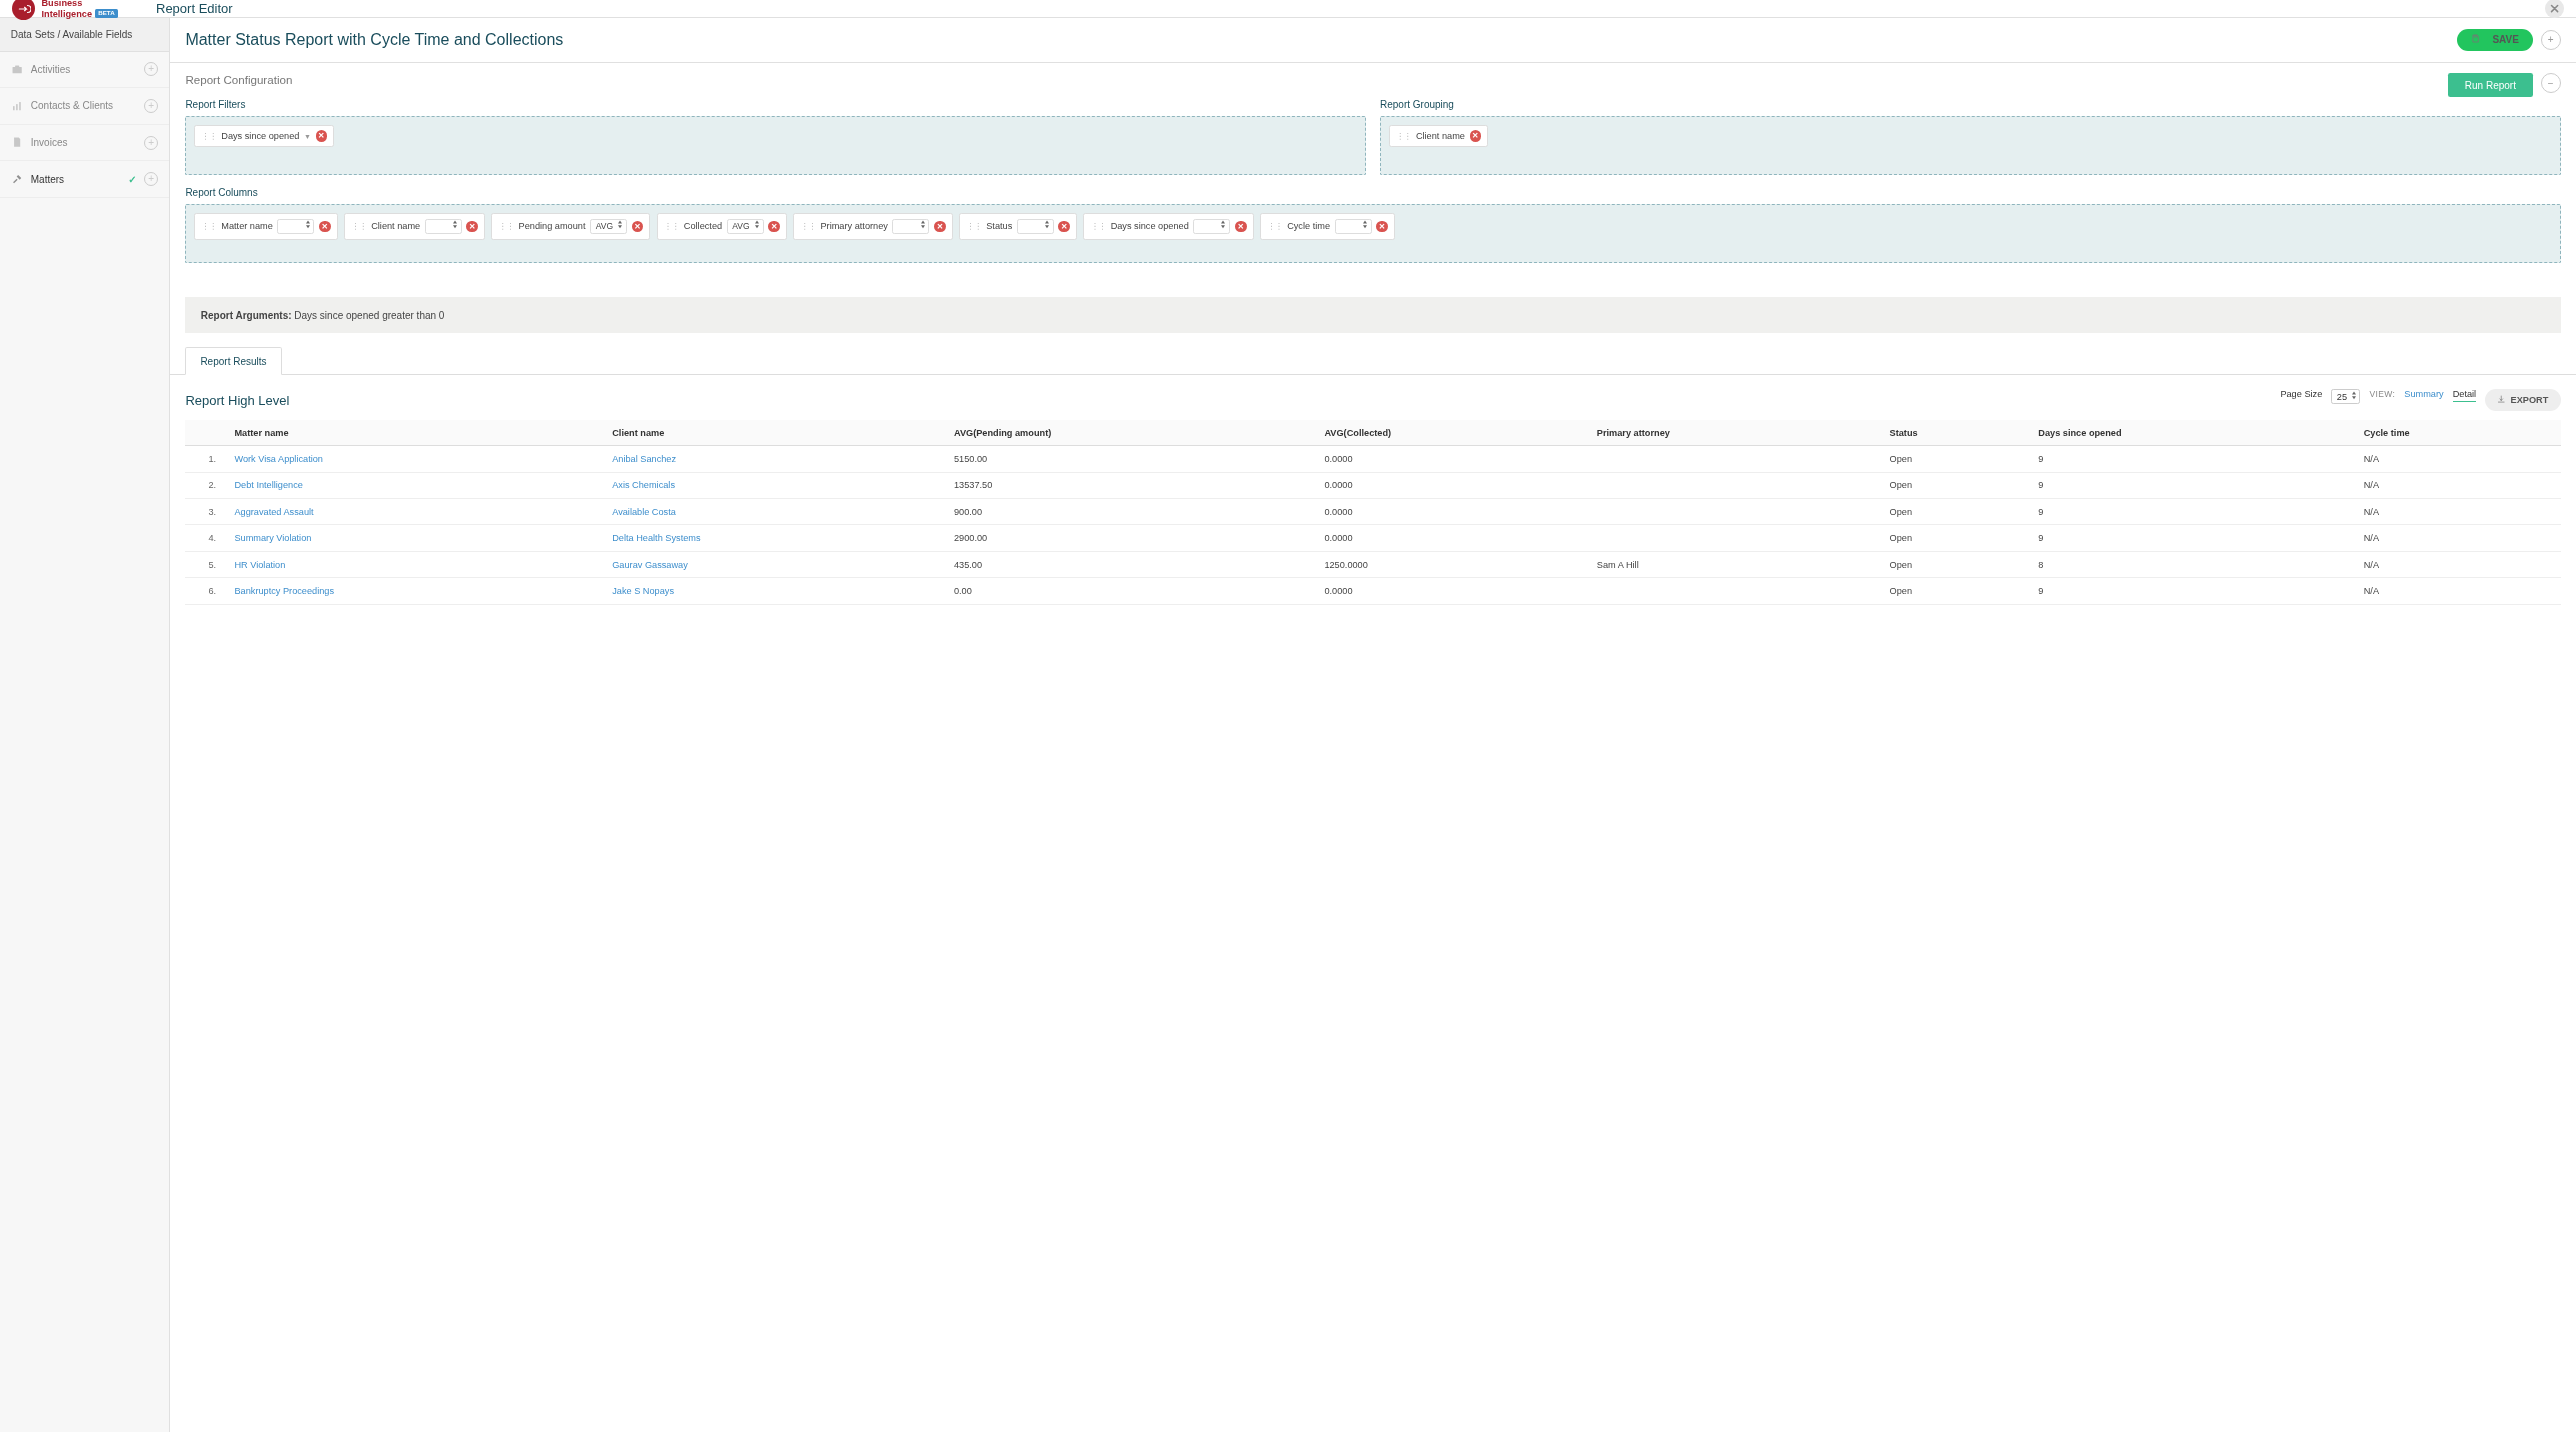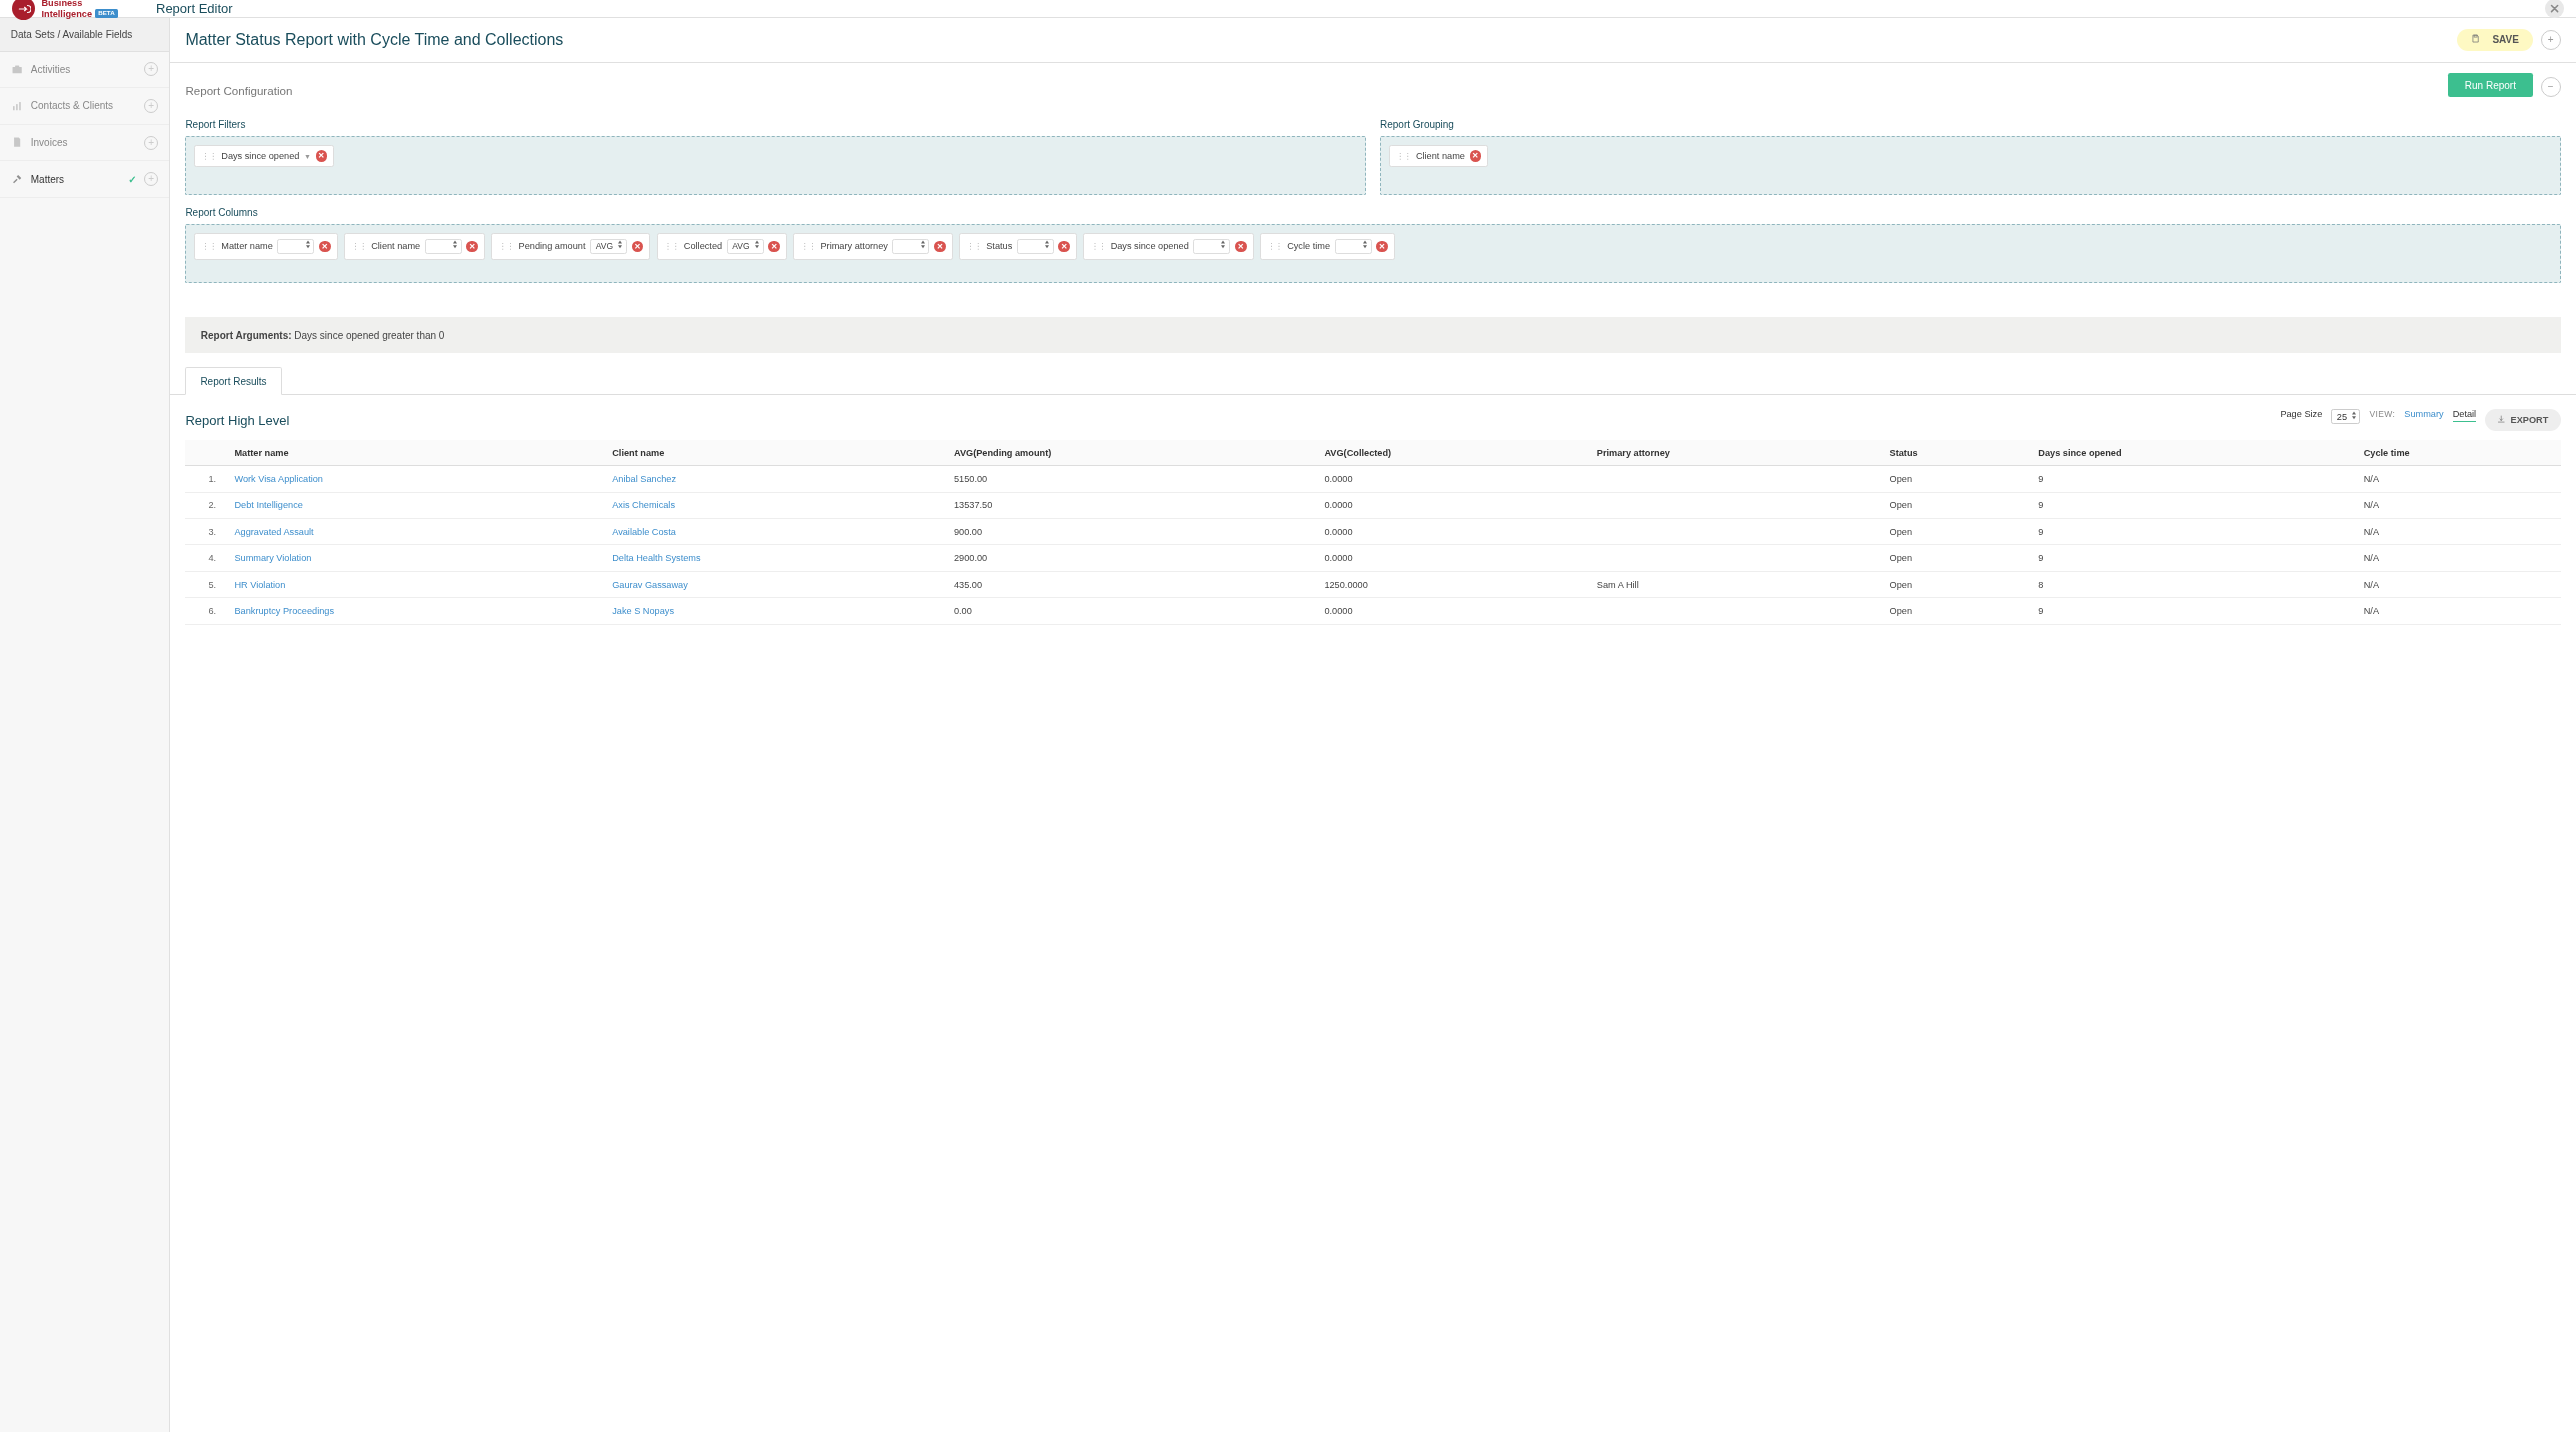--- a/index.html
+++ b/index.html
@@ -28,26 +28,26 @@
 .sidebar-item .si-label { flex: 1; }
 .sidebar-item .si-check { color: #3cbf8f; font-weight: bold; }
 .sidebar-item .si-add { width: 14px; height: 14px; border-radius: 50%; border: 1.2px solid #ccc; display: flex; align-items: center; justify-content: center; color: #ccc; font-size: 10px; line-height: 1; }
 
 .content { flex: 1; padding: 0; }
 
 
 .title-row { display: flex; align-items: center; padding: 10.8px 15.4px; }
 .report-title { font-size: 16px; color: #1a4d5c; font-weight: 500; }
 .title-row .spacer { flex: 1; }
-.save-btn { background: #fef9c3; border: none; border-radius: 12.3px; padding: 5.4px 14px; font-size: 10px; color: #555; font-weight: 600; cursor: pointer; display: flex; align-items: center; gap: 12px; }
+.save-btn { background: #22c55e; border: none; border-radius: 12.3px; padding: 5.4px 14px; font-size: 10px; color: #555; font-weight: 600; cursor: pointer; display: flex; align-items: center; gap: 12px; }
 .round-add { margin-left: 7.7px; width: 20px; height: 20px; border-radius: 50%; border: 1.2px solid #ccc; display: flex; align-items: center; justify-content: center; color: #999; cursor: pointer; }
 
 
 .config-section { border-top: 0.8px solid #e0e0e0; padding: 10.8px 15.4px 15.4px; }
-.config-header { display: flex; align-items: flex-end; margin-bottom: 22px; }
+.config-header { display: flex; align-items: flex-start; margin-bottom: 2px; }
 .config-header h3 { font-size: 11.6px; color: #777; font-weight: 400; }
 .run-btn { background: #3cbf8f; color: #fff; border: none; border-radius: 2.3px; padding: 6.2px 17px; font-size: 10px; font-weight: 500; cursor: pointer; }
 .round-collapse { margin-left: 7.7px; width: 20px; height: 20px; border-radius: 50%; border: 1.2px solid #ccc; display: flex; align-items: center; justify-content: center; color: #999; cursor: pointer; }
 
 .config-row { display: flex; gap: 14px; margin-bottom: 12.3px; }
 .config-col { flex: 1; }
 .config-label { font-size: 10px; color: #1a4d5c; margin-bottom: 6.2px; font-weight: 500; }
 .dropzone { border: 0.8px dashed #8fb5bd; background: #e5eff0; border-radius: 1.5px; padding: 7.7px; min-height: 59px; display: flex; flex-wrap: wrap; gap: 6.2px; align-content: flex-start; }
 
 .chip { background: #fff; border: 0.8px solid #ddd; border-radius: 2.3px; padding: 4.6px 6.2px; display: flex; align-items: center; gap: 4.6px; font-size: 9.2px; color: #444; }

